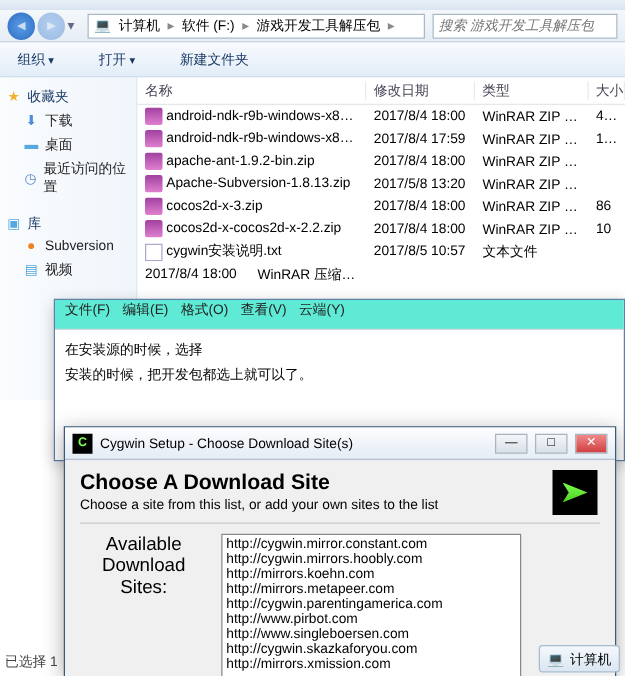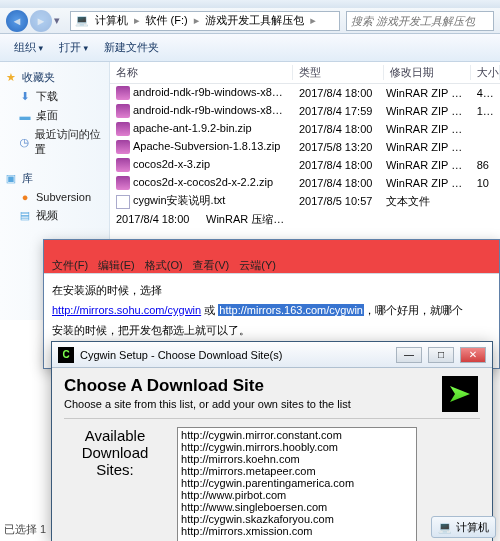--- a/index.html
+++ b/index.html
@@ -7,21 +7,21 @@
 .explorer{position:absolute;top:0;left:0;right:0;height:320px;background:#fff}
 .titlebar{height:8px;background:linear-gradient(#e8f0f8,#d8e4f0)}
 .addr{height:26px;background:linear-gradient(#f4f8fb,#e6edf5);display:flex;align-items:center;padding:2px 6px;gap:2px;border-bottom:1px solid #b8c8d8}
 .nav-btn{width:22px;height:22px;border-radius:11px;background:radial-gradient(#5a9de8,#2c6bc0);display:flex;align-items:center;justify-content:center;color:#cde;font-size:11px}
 .nav-btn.fwd{opacity:.4}
 .drop{width:10px;color:#668}
 .crumbs{flex:1;height:20px;background:#fff;border:1px solid #a8b8c8;display:flex;align-items:center;padding:0 4px;gap:2px;margin:0 4px}
 .crumb{padding:0 4px}
 .sep{color:#888}
 .search{width:148px;height:20px;background:#fff;border:1px solid #a8b8c8;padding:0 4px;color:#888;font-style:italic}
-.toolbar{height:28px;background:linear-gradient(#f8fafe,#e2edf8);border-bottom:1px solid #c4d4e4;display:flex;align-items:center;padding:0 8px;gap:4px}
+.toolbar{height:28px;background:linear-gradient(#f8fafe,#e2edf8);border-bottom:1px solid #c4d4e4;display:flex;align-items:center;padding:0 8px;gap:24px}
 .tbtn{color:#1a3a66;padding:2px 6px}
 .tbtn.drop2::after{content:" ▾";font-size:9px}
 .body{display:flex;height:258px}
 .side{width:110px;background:linear-gradient(90deg,#fafcfe,#f0f6fb);border-right:1px solid #d8e4ee;padding:6px 2px;overflow:hidden}
 .sgrp{margin-bottom:10px}
 .shdr{display:flex;align-items:center;gap:4px;padding:2px;color:#1a3a66;font-size:11px}
 .sitem{display:flex;align-items:center;gap:4px;padding:2px 2px 2px 16px;color:#222}
 .ico{width:14px;height:14px;display:inline-flex;align-items:center;justify-content:center;font-size:11px}
 .star{color:#f0b030}
 .dl{color:#4c8cd8}
@@ -37,21 +37,21 @@
 .frow{display:flex;align-items:center;height:18px}
 .fcell{padding:0 6px;overflow:hidden;white-space:nowrap;text-overflow:ellipsis}
 .fico{width:14px;height:14px;margin-right:3px;display:inline-flex;vertical-align:middle}
 .zip{background:linear-gradient(#a040a0,#e080d0);border-radius:2px}
 .txt{background:#fff;border:1px solid #aac}
 .gz{background:linear-gradient(#a040a0,#e080d0);border-radius:2px}
 
 .notepad{position:absolute;top:239px;left:43px;right:0;height:130px;background:#fff;border:1px solid #6080a8;box-shadow:0 3px 12px rgba(0,0,0,.25)}
 .np-title{height:22px;background:linear-gradient(#f0f6fc,#d4e4f4);border-bottom:1px solid #b0c4d8;display:flex;align-items:center;padding:0 6px;gap:5px;color:#000;font-size:12px}
 .np-ico{width:14px;height:14px;background:#c0ddf3;border:1px solid #88aacc}
-.np-menu{height:34px;background:#ef4444;border-bottom:1px solid #d0d8e0;display:flex;align-items:flex-end;padding:0 4px;gap:2px}
+.np-menu{height:24px;background:#5eead4;border-bottom:1px solid #d0d8e0;display:flex;align-items:flex-start;padding:0 4px;gap:2px}
 .np-mi{padding:0 4px;color:#222}
 .np-body{padding:6px 8px;font-family:SimSun,monospace;font-size:13px;line-height:20px;color:#000}
 .np-body a{color:#00e;text-decoration:underline}
 .hl{background:#3874d0;color:#fff;padding:0 1px}
 
 .cygwin{position:absolute;top:341px;left:51px;width:442px;height:200px;background:#f0f0f0;border:1px solid #3a5a7a;box-shadow:0 4px 16px rgba(0,0,0,.35)}
 .cy-title{height:26px;background:linear-gradient(#fdfdfe,#e4ecf5);border-bottom:1px solid #b0c0d0;display:flex;align-items:center;padding:0 6px;gap:6px;color:#000;font-size:12px}
 .cy-ico{width:16px;height:16px;background:#000;display:flex;align-items:center;justify-content:center;color:#7dff4d;font-size:10px;font-weight:bold}
 .cy-spacer{flex:1}
 .cy-wbtn{width:26px;height:16px;background:linear-gradient(#f4f6f8,#d8e0e8);border:1px solid #a8b4c0;font-size:10px;text-align:center;line-height:14px}
@@ -129,22 +129,22 @@
           </div>
         <div class="sitem">
             <span class="ico lib">▤</span>
             <span>视频</span>
           </div>
       </div>
     </div>
     <div class="files">
       <div class="fhdr">
         <div class="fcol c1">名称</div>
+        <div class="fcol c2">修改日期</div>
         <div class="fcol c3">类型</div>
-        <div class="fcol c2">修改日期</div>
         <div class="fcol c4">大小</div>
       </div>
       <div class="flist" id="flist">
           <div class="frow">
             <div class="fcell c1"><span class="fico zip"></span>android-ndk-r9b-windows-x86_64.zip</div>
             <div class="fcell c2">2017/8/4 18:00</div>
             <div class="fcell c3">WinRAR ZIP 压缩...</div>
             <div class="fcell c4">467</div>
           </div>
           <div class="frow">
@@ -196,21 +196,20 @@
 <div class="notepad">
   <div class="np-menu">
     <span class="np-mi">文件(F)</span>
     <span class="np-mi">编辑(E)</span>
     <span class="np-mi">格式(O)</span>
     <span class="np-mi">查看(V)</span>
     <span class="np-mi">云端(Y)</span>
   </div>
   <div class="np-body">
     <div>在安装源的时候，选择</div>
-    <div><a>http://mirrors.sohu.com/cygwin</a><span> 或 </span><span class="hl">http://mirrors.163.com/cygwin</span><span>，哪个好用，就哪个</span></div>
     <div>安装的时候，把开发包都选上就可以了。</div>
   </div>
 </div>
 
 <div class="cygwin">
   <div class="cy-title">
     <span class="cy-ico">C</span>
     <span>Cygwin Setup - Choose Download Site(s)</span>
     <span class="cy-spacer"></span>
     <span class="cy-wbtn">—</span>

